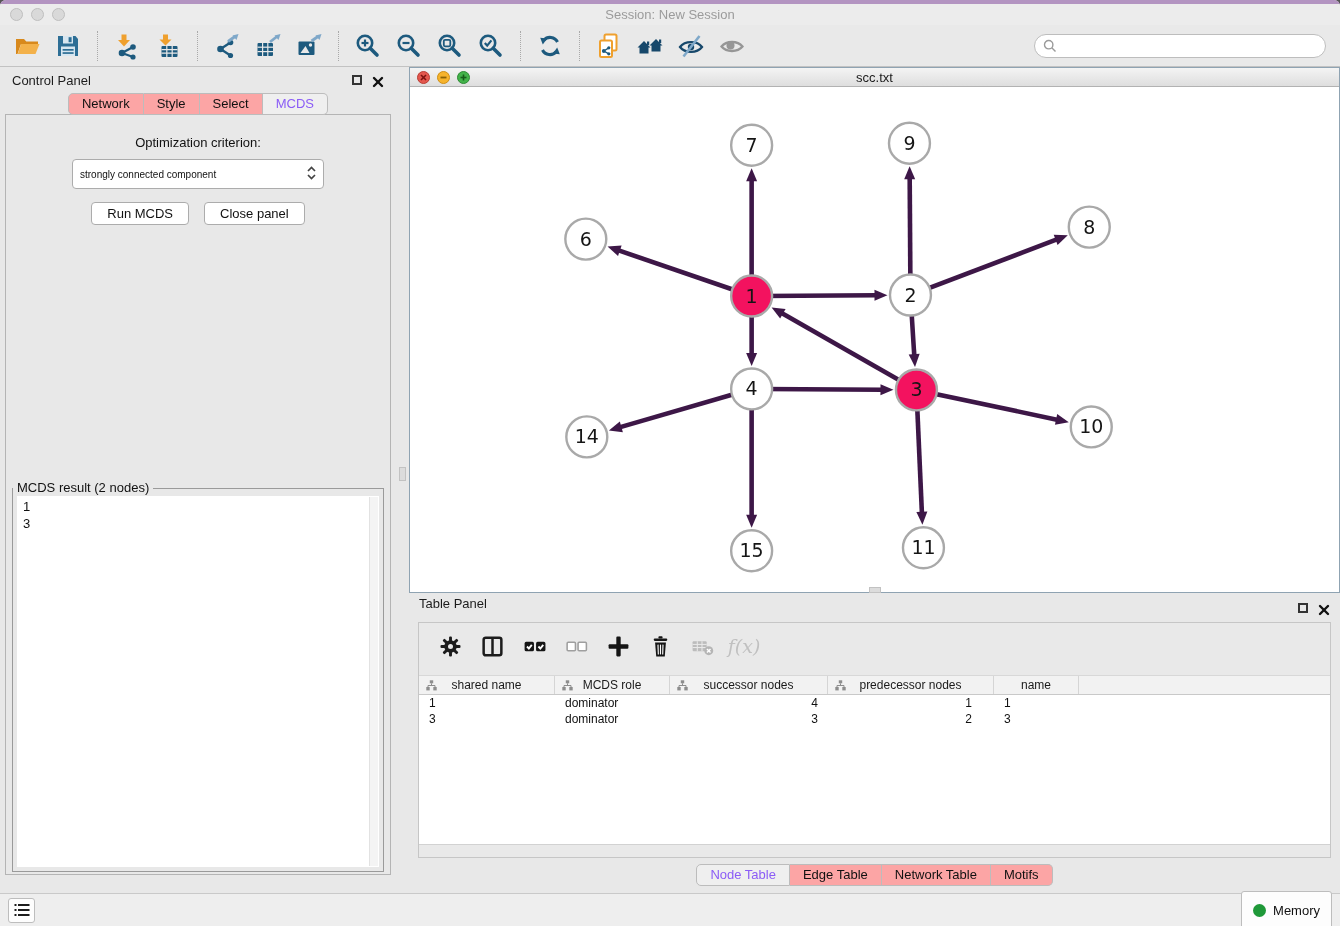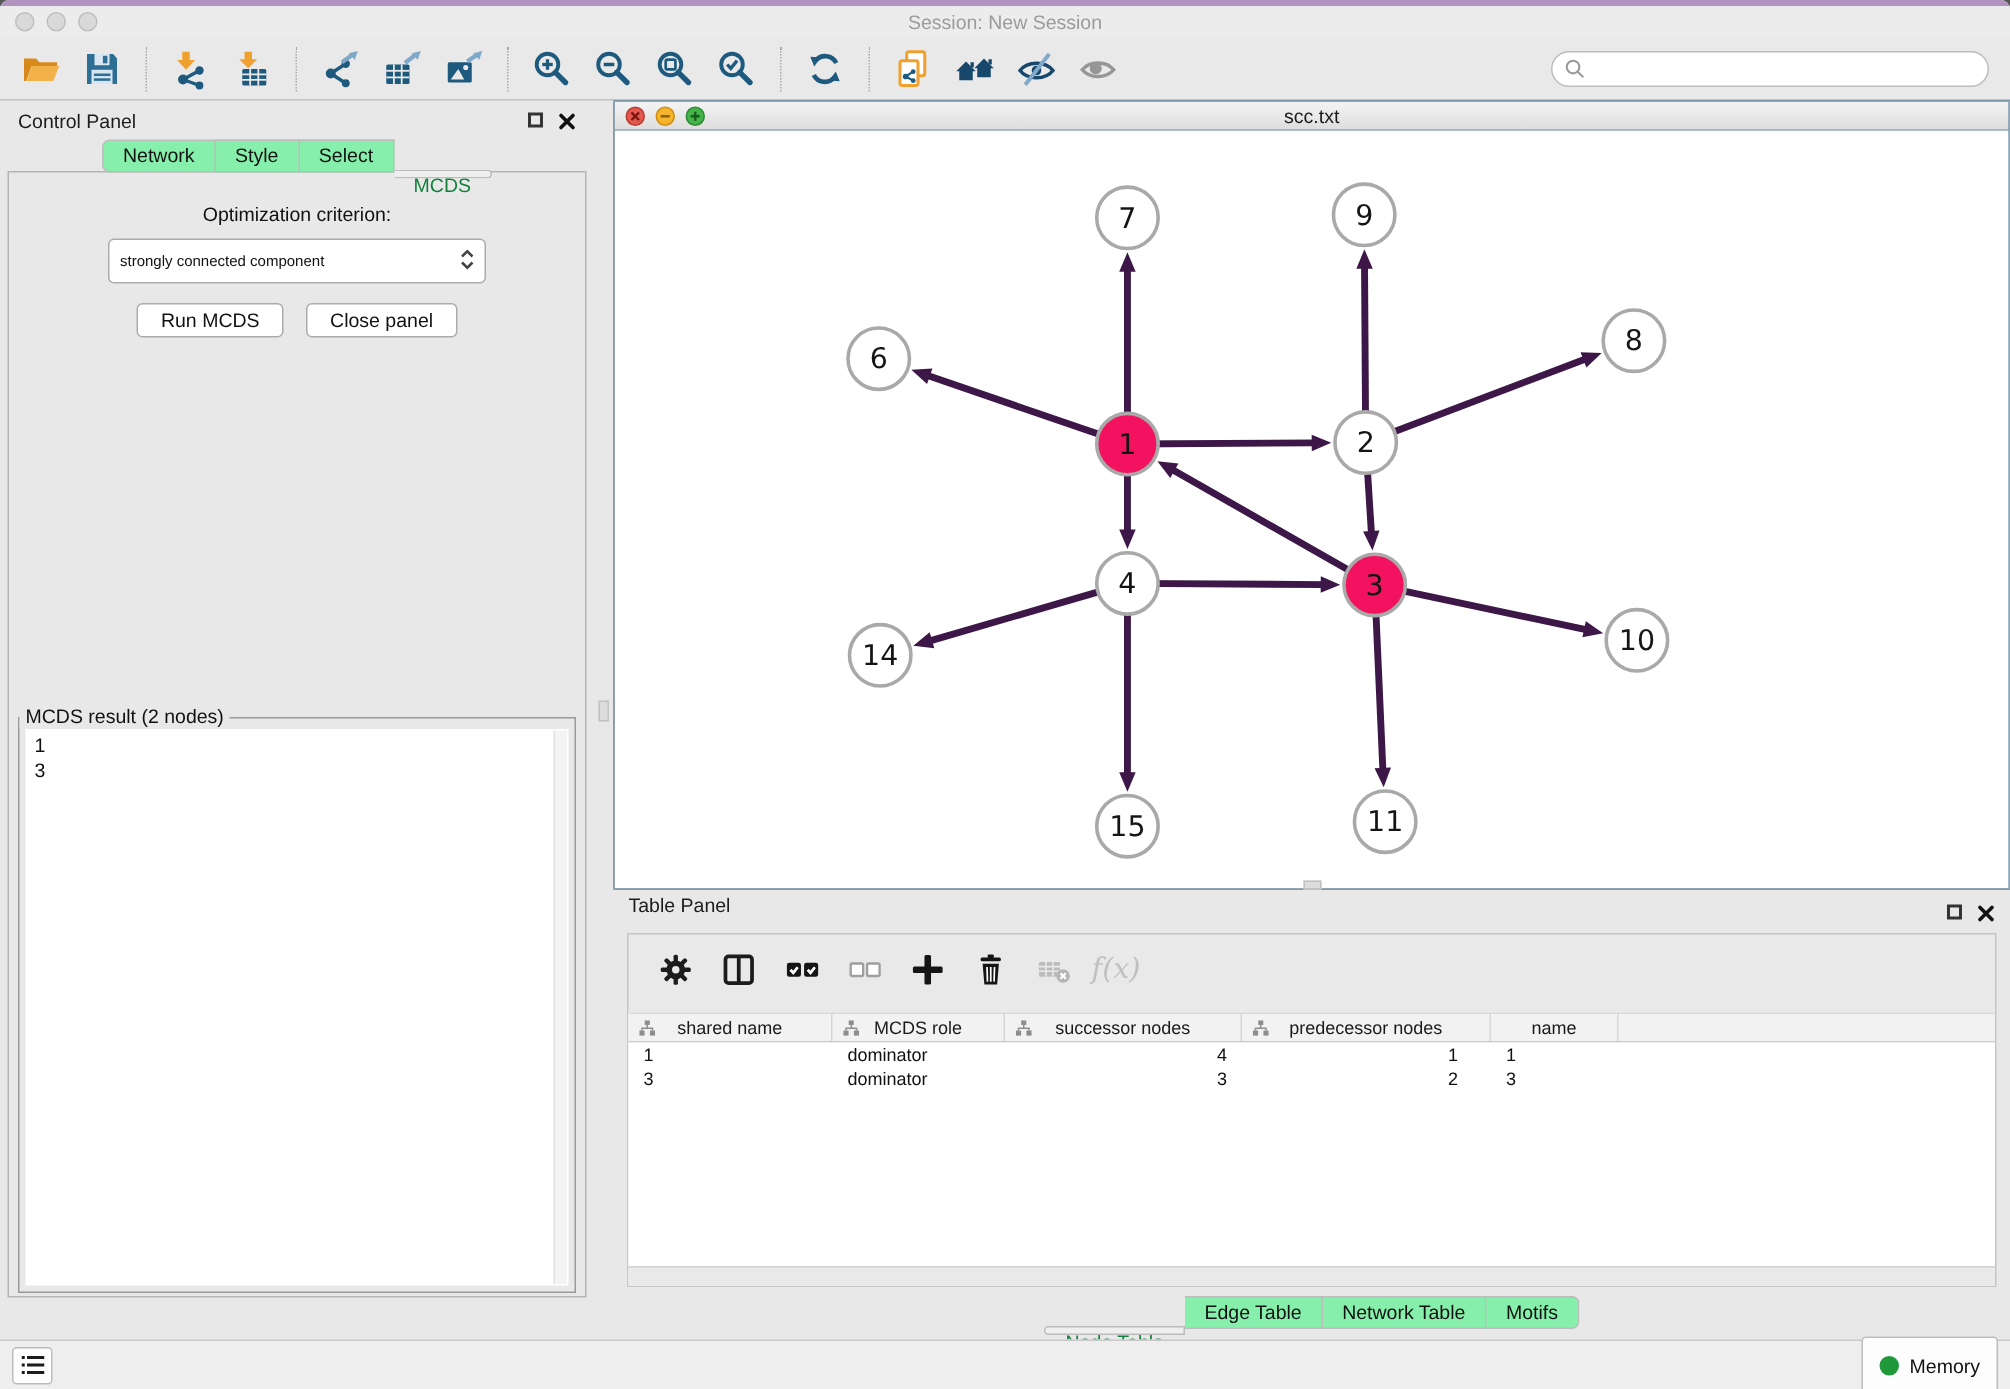--- a/index.html
+++ b/index.html
@@ -30,26 +30,26 @@
 
   
   .control-panel{ width:396px; display:flex; flex-direction:column; flex:0 0 auto; }
   .panel-header{ height:26px; display:flex; align-items:center; padding:0 12px;gap:41px; }
   .panel-title{ font-size:13px; color:#1c1c1c; }
   .panel-header .hdr-icons{ margin-left:auto; display:flex; align-items:center; gap:10px; }
   .float-box{ width:10px; height:10px; border:2px solid #333; display:inline-block; }
   .close-x{ width:12px; height:12px; display:inline-block; }
 
   .cp-tabs-row{ display:flex; justify-content:center; position:relative; z-index:2; height:22px; flex:0 0 auto; }
-  .tab{ background:#86efac; border:1px solid #bcbcbc; border-left:none; font-size:13px; color:#111; padding:2px 13px; line-height:16px; cursor:default; }
+  .tab{ background:#fca5a5; border:1px solid #bcbcbc; border-left:none; font-size:13px; color:#111; padding:2px 13px; line-height:16px; cursor:default; }
   .tab:first-child{ border-left:1px solid #bcbcbc; border-radius:5px 0 0 5px; }
   .tab:last-child{ border-radius:0 5px 5px 0; }
-  .tab.selected{ background:#efefef; color:#15803d;margin-top:20px; }
-
-  .cp-body{ flex:1; margin:-1px 5px 28px 5px; border:1px solid #b4b4b4; position:relative; background:#e8e8e8; }
+  .tab.selected{ background:#efefef; color:#8b5cf6; }
+
+  .cp-body{ flex:1; margin:-1px 5px 18px 5px; border:1px solid #b4b4b4; position:relative; background:#e8e8e8; }
   .opt-label{ text-align:center; font-size:13px; margin-top:20px; color:#111; }
   .opt-select{ width:252px; height:22px; margin:9px auto 0 auto; background:#fff; border:1px solid #acacac; border-radius:4px; display:flex; align-items:center; padding:14px 7px; font-size:10px; color:#111; }
   .opt-select .stepper{ margin-left:auto; }
   .btn-row{ display:flex; justify-content:center; gap:15px; margin-top:13px; }
   .cp-btn{ background:#fff; border:1px solid #acacac; border-radius:4px; font-size:13px; color:#111; padding:3px 15px; font-family:inherit; }
 
   .result-fieldset{ position:absolute; left:6px; right:6px; bottom:2px; height:384px; border:1px solid #9a9a9a; background:#e8e8e8; }
   .result-legend{ position:absolute; top:-9px; left:0; background:#e8e8e8; font-size:13px; padding:0 4px; color:#111; }
   .result-area{ position:absolute; left:4px; right:4px; top:7px; bottom:4px; background:#fff; overflow:hidden; }
   .result-lines{ font-size:13px; line-height:17px; padding:2px 0 0 6px; color:#111; }

